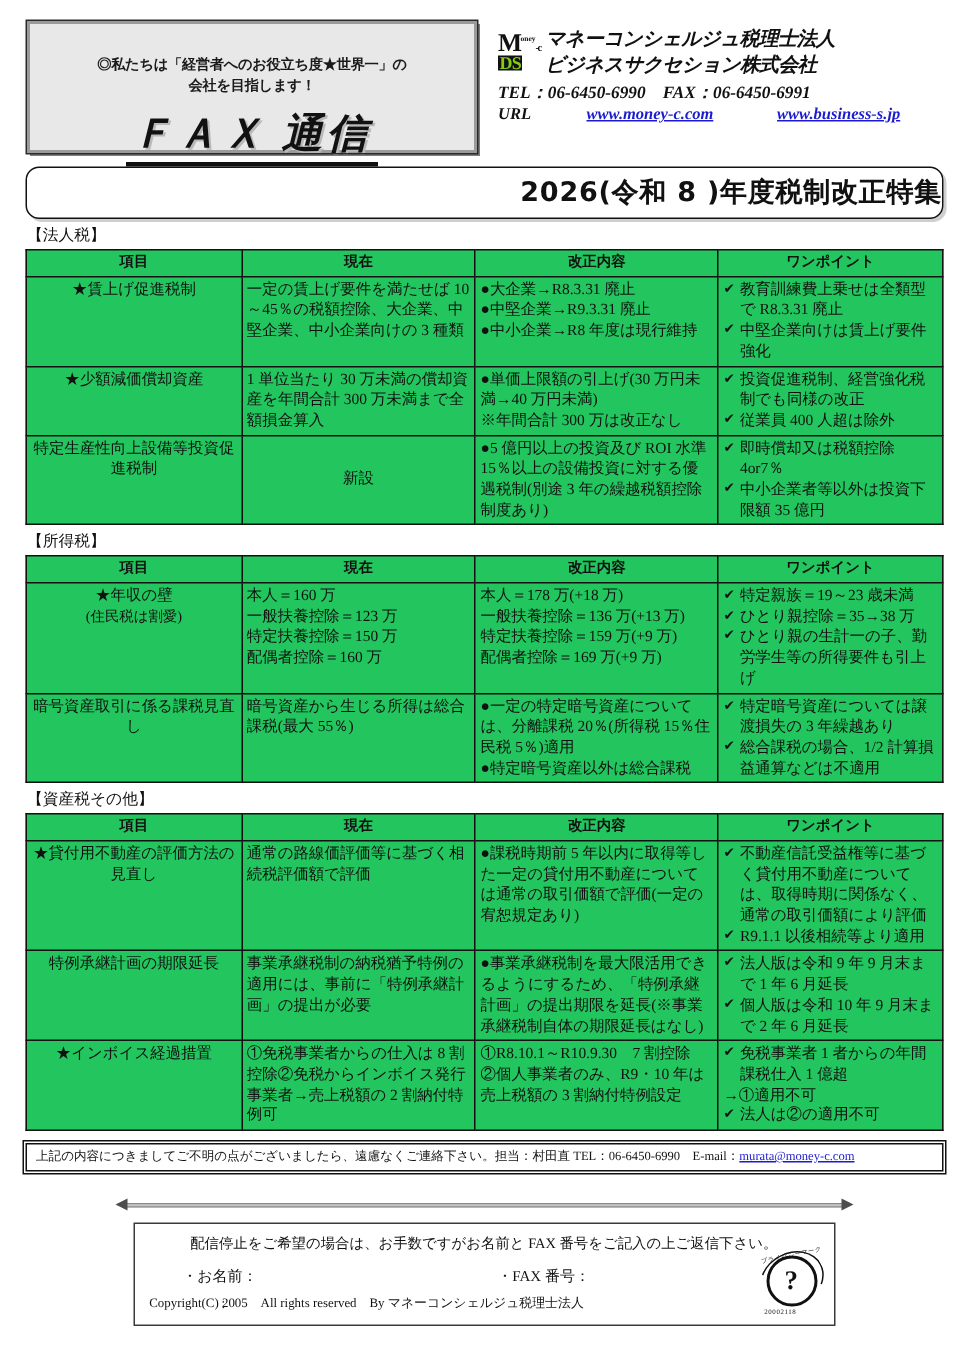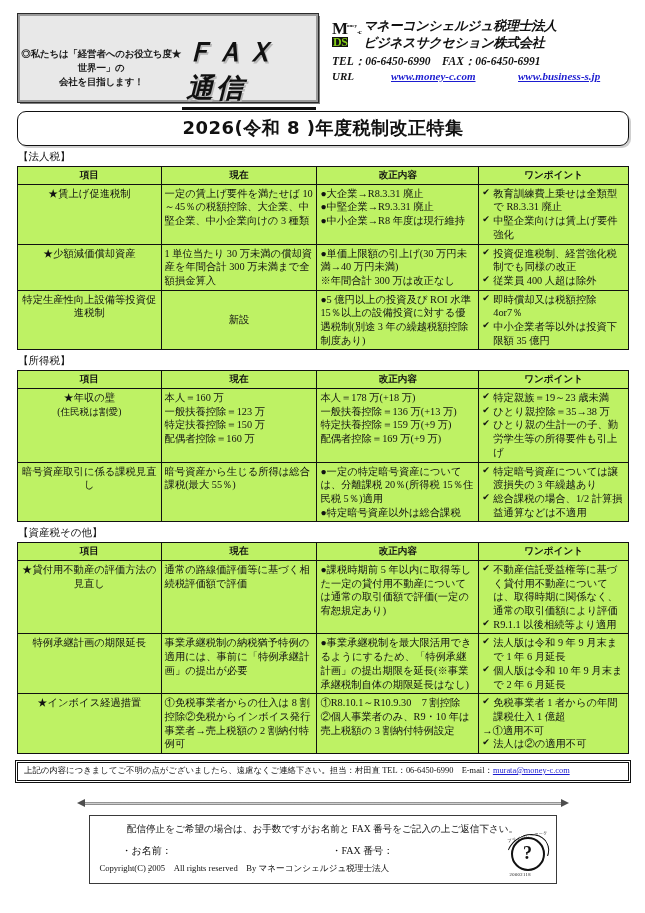--- a/index.html
+++ b/index.html
@@ -13,21 +13,21 @@
   .page{position:relative;width:645px;height:913px;box-sizing:border-box;padding:0;}
 
   
   .header{display:flex;align-items:flex-start;padding:14px 16px 0 18px;}
   .fax-box{
     width:300px;height:88px;box-sizing:border-box;
     background:#e8e8e8;
     border:2px solid #9a9a9a;
     outline:1px solid #2a2a2a;
     box-shadow:2px 2px 0 #7d7d7d;
-    display:flex;flex-direction:row;align-items:center;justify-content:flex-start;
+    display:flex;flex-direction:column;align-items:center;justify-content:flex-start;
     padding-top:22px;
   }
   .fax-slogan{
     font-size:9.5px;line-height:1.45;text-align:center;font-weight:bold;
     font-family:"Liberation Serif",serif;color:#1a1a1a;letter-spacing:-0.2px;
   }
   .fax-title{
     margin-top:5px;
     font-family:"Liberation Serif",serif;
     font-size:27px;font-weight:bold;font-style:italic;
@@ -63,34 +63,34 @@
   .issue-box{
     border:1px solid #111;outline:2px solid #111;outline-offset:1px;
     padding:2px 16px;font-size:16px;font-weight:bold;
     font-family:"Liberation Serif",serif;background:#fff;
   }
 
   
   .title-wrap{padding:9px 16px 0 17px;}
   .title-box{
     border:1.5px solid #111;border-radius:9px;
-    text-align:center;padding:4px 0 5px 0;
+    text-align:right;padding:4px 0 5px 0;
     box-shadow:2px 2px 0 #cfcfcf;
   }
   .title-text{
     font-family:"DejaVu Sans","Liberation Sans",sans-serif;
     font-size:18px;font-weight:bold;letter-spacing:0.5px;
   }
 
   
   .sec{padding:0 16px 0 17px;}
   .sec-label{font-size:10.5px;margin:4px 0 2px 1px;font-family:"Liberation Serif",serif;}
   table.tbl{
     width:100%;border-collapse:collapse;table-layout:fixed;
-    border:1.6px solid #111;background:#bef264;
+    border:1.6px solid #111;background:#22c55e;
   }
   table.tbl th,table.tbl td{
     border:0.8px solid #111;
     vertical-align:top;
     padding:2px 3px;
     font-size:10.3px;
     line-height:1.33;
     font-family:"Liberation Serif","DejaVu Serif",serif;
   }
   table.tbl thead th{

